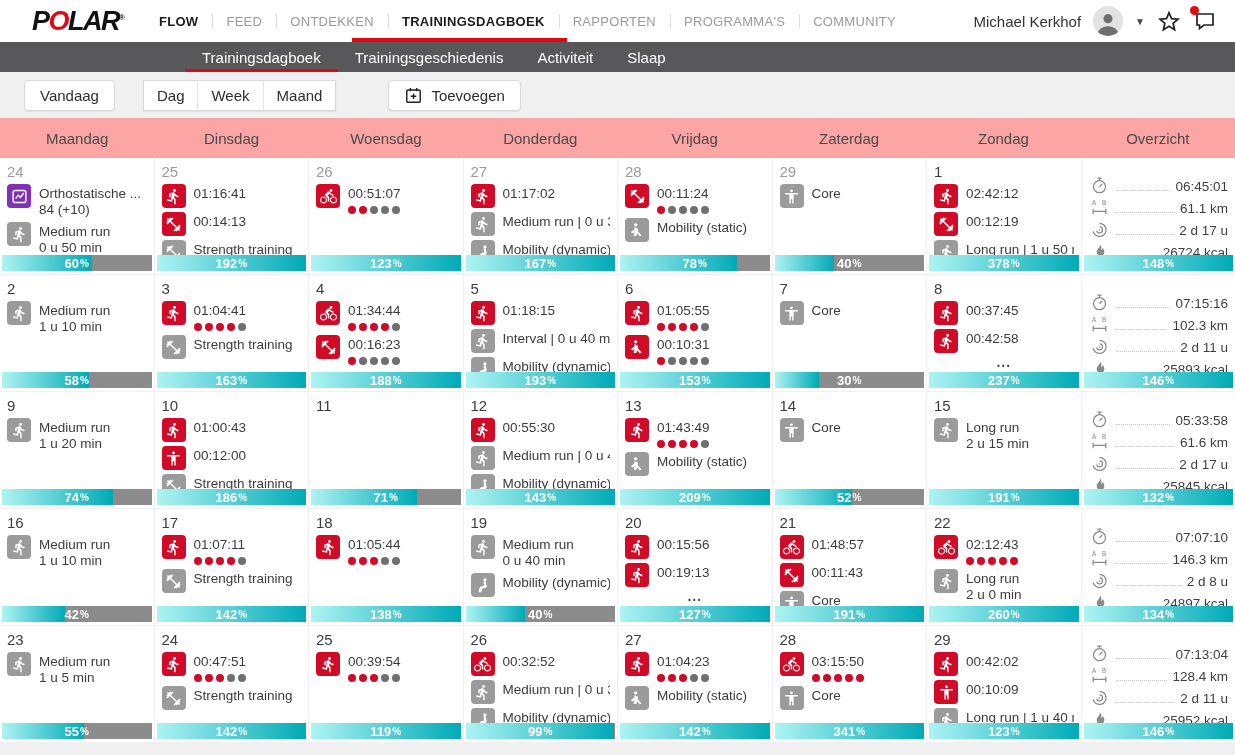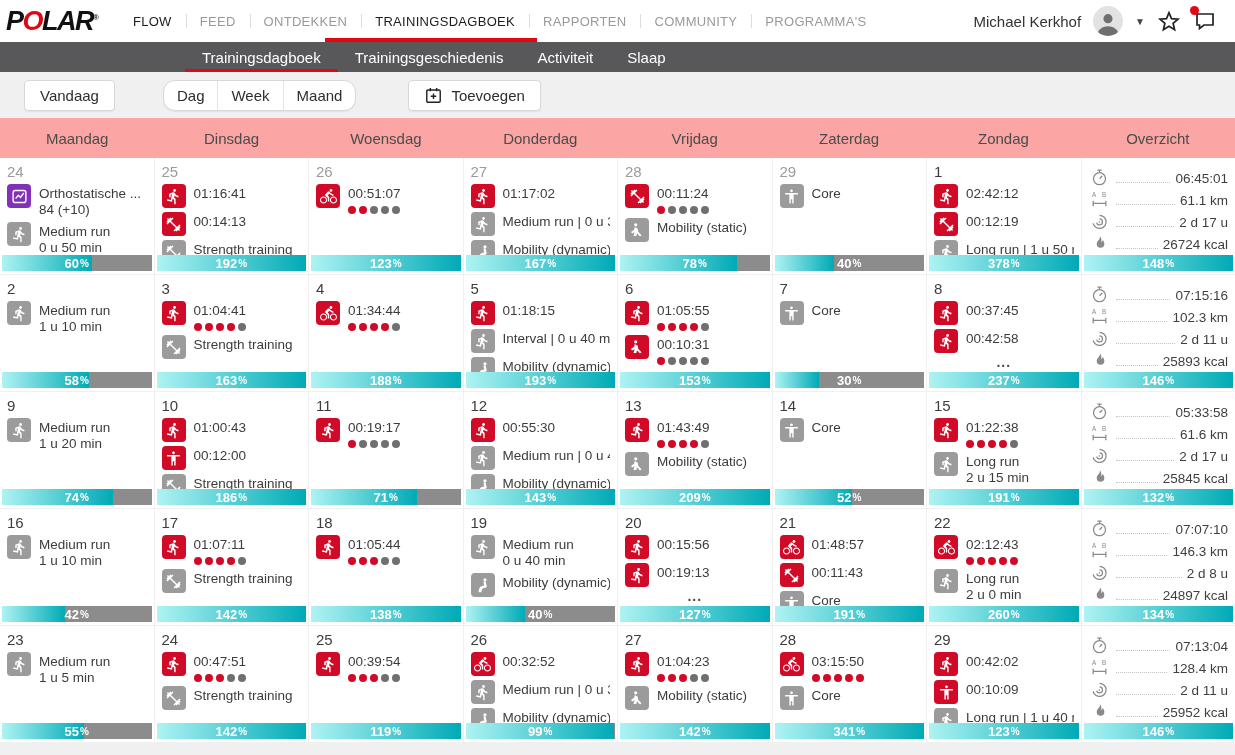--- a/index.html
+++ b/index.html
@@ -1,46 +1,46 @@
 <!DOCTYPE html>
 <html><head>
 <meta charset="utf-8">
 <style>
   * { box-sizing: border-box; margin: 0; padding: 0; }
   html,body { width:1235px; height:755px; overflow:hidden;
     font-family:"Liberation Sans", sans-serif; background:#f0f0f0; }
 
   
-  .header { height:42px; background:#fff; display:flex; align-items:center; padding-left:6px; position:relative;justify-content:flex-end; }
+  .header { height:42px; background:#fff; display:flex; align-items:center; padding-left:32px; position:relative;justify-content:flex-end; }
   .logo { font-size:27px; font-weight:900; font-style:italic; letter-spacing:-1.5px; color:#111; margin-right:20px; cursor:pointer; white-space:nowrap; }
   .logo .o { color:#e30613; }
   .logo .reg { font-size:8px; vertical-align:super; font-style:normal; letter-spacing:0; }
   .nav { display:flex; align-items:stretch; height:100%; }
   .nav-item { position:relative; display:flex; align-items:center; padding:0 14px; font-size:13px; color:#9a9a9a; cursor:pointer; letter-spacing:.3px; }
   .nav-item + .nav-item::before { content:''; position:absolute; left:0; top:14px; width:1px; height:14px; background:#dcdcdc; }
-  .nav-item.dark { color:#1c1c1c; }
+  .nav-item.dark { color:#1c1c1c;font-weight:bold; }
   .nav-item.active::after { content:''; position:absolute; left:-36px; right:-8px; bottom:0; height:4px; background:#e30613; }
   .header-right { margin-left:auto; display:flex; align-items:center; gap:12px; padding-right:18px; }
   .user-name { font-size:15px; color:#333; cursor:pointer; }
   .avatar { width:30px; height:30px; border-radius:50%; background:#e2e2e2; overflow:hidden; display:flex; justify-content:center; cursor:pointer; }
   .avatar svg { width:26px; height:26px; margin-top:4px; fill:#6f6f6f; }
   .caret { font-size:10px; color:#444; cursor:pointer; }
   .hicon { width:24px; height:24px; cursor:pointer; position:relative; }
   .hicon svg { width:24px; height:24px; stroke:#222; fill:none; stroke-width:1.7; }
   .unread-dot { position:absolute; left:-3px; top:-3px; width:9px; height:9px; border-radius:50%; background:#e30613; }
 
   
   .subnav { height:30px; background:#58585a; display:flex; align-items:stretch; padding-left:185px; }
   .subnav-item { display:flex; align-items:center; padding:0 17px; font-size:15px; color:#ffffff; cursor:pointer; }
   .subnav-item.active { color:#fff; box-shadow:inset 0 -3px 0 #e30613; }
 
   
   .toolbar { height:46px; display:flex; align-items:center; background:#f0f0f0; padding-left:24px; }
   .btn { background:#fff; border:1px solid #d8d8d8; border-radius:4px; height:31px; display:flex; align-items:center; padding:0 15px; font-size:15px; color:#2e2e2e; cursor:pointer; box-shadow:0 1px 1px rgba(0,0,0,.05); }
-  .seg-group { display:flex; background:#fff; border:1px solid #d8d8d8; border-radius:12px; height:31px; margin-left:48px; box-shadow:0 1px 1px rgba(0,0,0,.05); overflow:hidden; }
+  .seg-group { display:flex; background:#fff; border:1px solid #d8d8d8; border-radius:0; height:31px; margin-left:28px; box-shadow:0 1px 1px rgba(0,0,0,.05); overflow:hidden; }
   .seg { display:flex; align-items:center; padding:0 13px; font-size:15px; color:#2e2e2e; cursor:pointer; }
   .seg + .seg { border-left:1px solid #e3e3e3; }
   .add-btn { margin-left:52px; gap:8px;justify-content:flex-end; }
   .add-btn svg { width:19px; height:19px; stroke:#222; fill:none; stroke-width:1.8; }
 
   
   .dayheaders { height:40px; display:grid; grid-template-columns:repeat(8,1fr); align-items:center; background:#fca5a5; }
   .dayheader { text-align:center; font-size:15px; color:#4b4b4b; }
 
   
@@ -61,42 +61,42 @@
   .dot { width:8px; height:8px; border-radius:50%; }
   .dot.red { background:#d10a28; }
   .dot.gray { background:#6f6f6f; }
   .more { text-align:center; font-size:14px; font-weight:bold; color:#4a4a4a; letter-spacing:1px; line-height:10px; }
   .pbar { position:absolute; left:2px; right:2px; bottom:3px; height:16px; background:#8c8c8c; }
   .pfill { height:100%; background:linear-gradient(90deg,#aef3f3,#00aab6); }
   .plabel { position:absolute; inset:0; display:flex; align-items:center; justify-content:center; color:#fff; font-size:13px; font-weight:bold; }
   .psign { font-size:10px; margin-left:1px; }
 
   
-  .cell.summary { padding-top:8px; }
+  .cell.summary { padding-top:16px; }
   .srow { display:flex; align-items:center; height:22px; }
   .sicon { width:22px; display:flex; justify-content:center; }
   .sicon svg { width:19px; height:19px; stroke:#8a8a8a; fill:none; stroke-width:1.6; }
   .sicon svg text { fill:#8a8a8a; stroke:none; font-size:8px; font-family:"Liberation Sans",sans-serif; }
   .sicon svg .fillpart { fill:#8a8a8a; stroke:none; }
   .sleader { flex:1; border-bottom:1px dotted #c4c4c4; height:11px; margin:0 5px; }
   .sval { font-size:13.5px; color:#3f3f3f; white-space:nowrap; padding-top:3px; }
 </style>
 </head>
 <body>
 
 <div class="header">
   <div class="logo"><span>P</span><span class="o">O</span><span>LAR</span><span class="reg">®</span></div>
   <div class="nav">
     <span class="nav-item dark">FLOW</span>
     <span class="nav-item">FEED</span>
     <span class="nav-item">ONTDEKKEN</span>
     <span class="nav-item dark active">TRAININGSDAGBOEK</span>
     <span class="nav-item">RAPPORTEN</span>
+    <span class="nav-item">PROGRAMMA'S</span>
     <span class="nav-item">COMMUNITY</span>
-    <span class="nav-item">PROGRAMMA'S</span>
   </div>
   <div class="header-right">
     <span class="user-name">Michael Kerkhof</span>
     <span class="avatar">
       <svg viewBox="0 0 24 24">
           <circle cx="12" cy="8" r="4.2"></circle>
           <path d="M2 24c0-5.5 4.5-9 10-9s10 3.5 10 9z"></path>
         </svg>
     </span>
     <span class="caret">▼</span>
@@ -508,20 +508,37 @@
           <div class="eline">01:34:44</div>
           <div class="dots">
             <span class="dot red"></span>
             <span class="dot red"></span>
             <span class="dot red"></span>
             <span class="dot red"></span>
             <span class="dot gray"></span>
           </div>
         </div>
       </div>
+      <div class="entry">
+        <span class="eicon red">
+          <svg viewBox="0 0 24 24">
+            <path d="M20.57 14.86L22 13.43 20.57 12 17 15.57 8.43 7 12 3.43 10.57 2 9.14 3.43 7.71 2 5.57 4.14 4.14 2.71 2.71 4.14l1.43 1.43L2 7.71l1.43 1.43L2 10.57 3.43 12 7 8.43 15.57 17 12 20.57 13.43 22l1.43-1.43L16.29 22l2.14-2.14 1.43 1.43 1.43-1.43-1.43-1.43L22 16.29z"></path>
+          </svg>
+        </span>
+        <div class="elines">
+          <div class="eline">00:16:23</div>
+          <div class="dots">
+            <span class="dot red"></span>
+            <span class="dot gray"></span>
+            <span class="dot gray"></span>
+            <span class="dot gray"></span>
+            <span class="dot gray"></span>
+          </div>
+        </div>
+      </div>
       <div class="pbar">
         <div class="pfill" style="width: 100%;"></div>
         <span class="plabel">
           <span>188</span>
           <span class="psign">%</span>
         </span>
       </div>
     </div>
     <div class="cell">
       <div class="date">5</div>
@@ -766,37 +783,20 @@
       <div class="pbar">
         <div class="pfill" style="width: 100%;"></div>
         <span class="plabel">
           <span>186</span>
           <span class="psign">%</span>
         </span>
       </div>
     </div>
     <div class="cell">
       <div class="date">11</div>
-      <div class="entry">
-        <span class="eicon red">
-          <svg viewBox="0 0 24 24">
-            <path d="M13.49 5.48c1.1 0 2-.9 2-2s-.9-2-2-2-2 .9-2 2 .9 2 2 2zm-3.6 13.9l1-4.4 2.1 2v6h2v-7.5l-2.1-2 .6-3c1.3 1.5 3.3 2.5 5.5 2.5v-2c-1.9 0-3.5-1-4.3-2.4l-1-1.6c-.4-.6-1-1-1.7-1-.3 0-.5.1-.8.1l-5.2 2.2v4.7h2v-3.4l1.8-.7-1.6 8.1-4.9-1-.4 2 7 1.4z"></path>
-          </svg>
-        </span>
-        <div class="elines">
-          <div class="eline">00:19:17</div>
-          <div class="dots">
-            <span class="dot red"></span>
-            <span class="dot gray"></span>
-            <span class="dot gray"></span>
-            <span class="dot gray"></span>
-            <span class="dot gray"></span>
-          </div>
-        </div>
-      </div>
       <div class="pbar">
         <div class="pfill" style="width: 71%;"></div>
         <span class="plabel">
           <span>71</span>
           <span class="psign">%</span>
         </span>
       </div>
     </div>
     <div class="cell">
       <div class="date">12</div>
@@ -892,37 +892,20 @@
       <div class="pbar">
         <div class="pfill" style="width: 52%;"></div>
         <span class="plabel">
           <span>52</span>
           <span class="psign">%</span>
         </span>
       </div>
     </div>
     <div class="cell">
       <div class="date">15</div>
-      <div class="entry">
-        <span class="eicon red">
-          <svg viewBox="0 0 24 24">
-            <path d="M13.49 5.48c1.1 0 2-.9 2-2s-.9-2-2-2-2 .9-2 2 .9 2 2 2zm-3.6 13.9l1-4.4 2.1 2v6h2v-7.5l-2.1-2 .6-3c1.3 1.5 3.3 2.5 5.5 2.5v-2c-1.9 0-3.5-1-4.3-2.4l-1-1.6c-.4-.6-1-1-1.7-1-.3 0-.5.1-.8.1l-5.2 2.2v4.7h2v-3.4l1.8-.7-1.6 8.1-4.9-1-.4 2 7 1.4z"></path>
-          </svg>
-        </span>
-        <div class="elines">
-          <div class="eline">01:22:38</div>
-          <div class="dots">
-            <span class="dot red"></span>
-            <span class="dot red"></span>
-            <span class="dot red"></span>
-            <span class="dot red"></span>
-            <span class="dot gray"></span>
-          </div>
-        </div>
-      </div>
       <div class="entry">
         <span class="eicon gray">
           <svg viewBox="0 0 24 24">
             <path d="M13.49 5.48c1.1 0 2-.9 2-2s-.9-2-2-2-2 .9-2 2 .9 2 2 2zm-3.6 13.9l1-4.4 2.1 2v6h2v-7.5l-2.1-2 .6-3c1.3 1.5 3.3 2.5 5.5 2.5v-2c-1.9 0-3.5-1-4.3-2.4l-1-1.6c-.4-.6-1-1-1.7-1-.3 0-.5.1-.8.1l-5.2 2.2v4.7h2v-3.4l1.8-.7-1.6 8.1-4.9-1-.4 2 7 1.4z"></path>
           </svg>
         </span>
         <div class="elines">
           <div class="eline">Long run</div>
           <div class="eline">2 u 15 min</div>
         </div>

